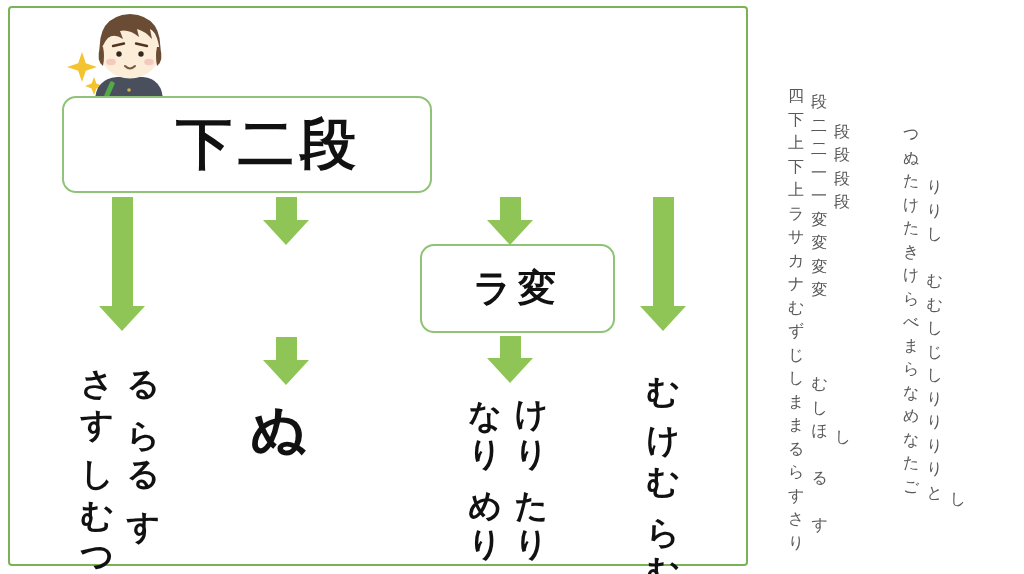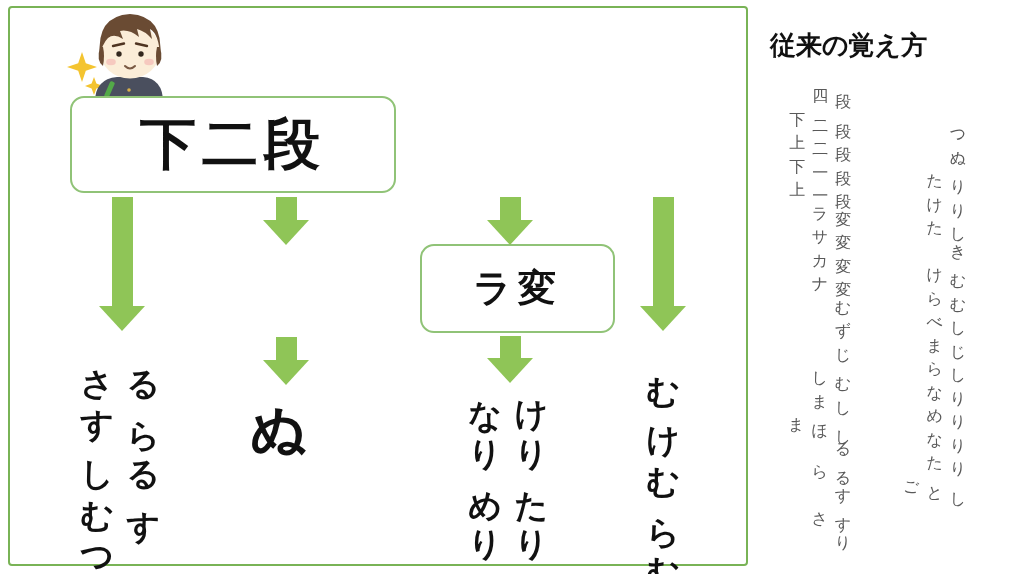--- a/index.html
+++ b/index.html
@@ -14,21 +14,21 @@
   }
   .mascot{position:absolute;left:66px;top:4px;width:110px;height:98px;}
   .heading{
     position:absolute;left:186px;top:36px;width:460px;
     font-size:27px;font-weight:bold;color:#67ae4d;letter-spacing:1px;white-space:nowrap;
   }
   .gbox{
     position:absolute;border:2px solid #90c377;border-radius:14px;background:#fff;
     display:flex;align-items:center;justify-content:center;font-weight:900;color:#111;
   }
-  .gbox.b1{left:70px;top:96px;width:322px;height:93px;font-size:56px;letter-spacing:6px;}
+  .gbox.b1{left:62px;top:96px;width:322px;height:93px;font-size:56px;letter-spacing:6px;padding-left:44px;}
   .gbox.b2{left:415px;top:96px;width:286px;height:93px;font-size:56px;letter-spacing:14px;}
   .gbox.b3{left:178px;top:244px;width:211px;height:85px;font-size:38px;letter-spacing:2px;}
   .gbox.b4{left:420px;top:244px;width:191px;height:85px;font-size:38px;letter-spacing:6px;}
   
   .arrow{position:absolute;width:46px;display:flex;flex-direction:column;align-items:center;}
   .arrow .shaft{flex:1;width:21px;background:#8fc557;}
   .arrow .head{width:0;height:0;border-left:23px solid transparent;border-right:23px solid transparent;border-top:25px solid #8fc557;}
   .a1{left:99px;top:197px;height:134px;}
   .a2{left:263px;top:197px;height:48px;}
   .a3{left:487px;top:197px;height:48px;}
@@ -40,21 +40,21 @@
     position:absolute;writing-mode:vertical-rl;font-weight:900;color:#111;
     font-size:33px;letter-spacing:2px;line-height:1.4;white-space:pre;
   }
   .vg1{left:74px;top:346px;height:215px;}
   .vg2{left:462px;top:376px;height:195px;}
   .vg3{left:640px;top:352px;height:205px;}
   .nu{position:absolute;left:250px;top:392px;font-size:56px;font-weight:900;color:#111;}
   
   .legacy-title{position:absolute;left:770px;top:28px;font-size:26px;font-weight:bold;color:#111;white-space:nowrap;}
   .legacy-col{position:absolute;color:#595959;font-size:16px;font-weight:400;}
-  .legacy-col .legacy-line{height:0;line-height:23.5px;white-space:nowrap;text-align:right;}
+  .legacy-col .legacy-line{height:0;line-height:23.5px;white-space:nowrap;}
   .col1{left:788px;top:84px;}
   .col2{left:903px;top:122px;}
   .legacy-col .legacy-line{height:23.5px;}
   .legacy-col .legacy-line span{display:inline-block;margin-right:7px;}
 </style>
 </head>
 <body>
 
 <div class="stage">
 
@@ -106,21 +106,20 @@
   <div class="arrow a6">
       <div class="shaft"></div>
       <div class="head"></div>
     </div>
 
   <div class="vtext vg1"><div class="vline">る らる す</div><div class="vline">さす しむ つ</div></div>
   <div class="nu">ぬ</div>
   <div class="vtext vg2"><div class="vline">けり たり り</div><div class="vline">なり めり</div></div>
   <div class="vtext vg3"><div class="vline">む けむ らむ</div></div>
 
-  <div class="legacy-title">従来の覚え方</div>
   <div class="legacy-col col1">
       <div class="legacy-line"><span style="transform: translateY(0px);">四</span><span style="transform: translateY(6px);">段</span></div>
       <div class="legacy-line"><span style="transform: translateY(0px);">下</span><span style="transform: translateY(6px);">二</span><span style="transform: translateY(12px);">段</span></div>
       <div class="legacy-line"><span style="transform: translateY(0px);">上</span><span style="transform: translateY(6px);">二</span><span style="transform: translateY(12px);">段</span></div>
       <div class="legacy-line"><span style="transform: translateY(0px);">下</span><span style="transform: translateY(6px);">一</span><span style="transform: translateY(12px);">段</span></div>
       <div class="legacy-line"><span style="transform: translateY(0px);">上</span><span style="transform: translateY(6px);">一</span><span style="transform: translateY(12px);">段</span></div>
       <div class="legacy-line"><span style="transform: translateY(0px);">ラ</span><span style="transform: translateY(6px);">変</span></div>
       <div class="legacy-line"><span style="transform: translateY(0px);">サ</span><span style="transform: translateY(6px);">変</span></div>
       <div class="legacy-line"><span style="transform: translateY(0px);">カ</span><span style="transform: translateY(6px);">変</span></div>
       <div class="legacy-line"><span style="transform: translateY(0px);">ナ</span><span style="transform: translateY(6px);">変</span></div>

